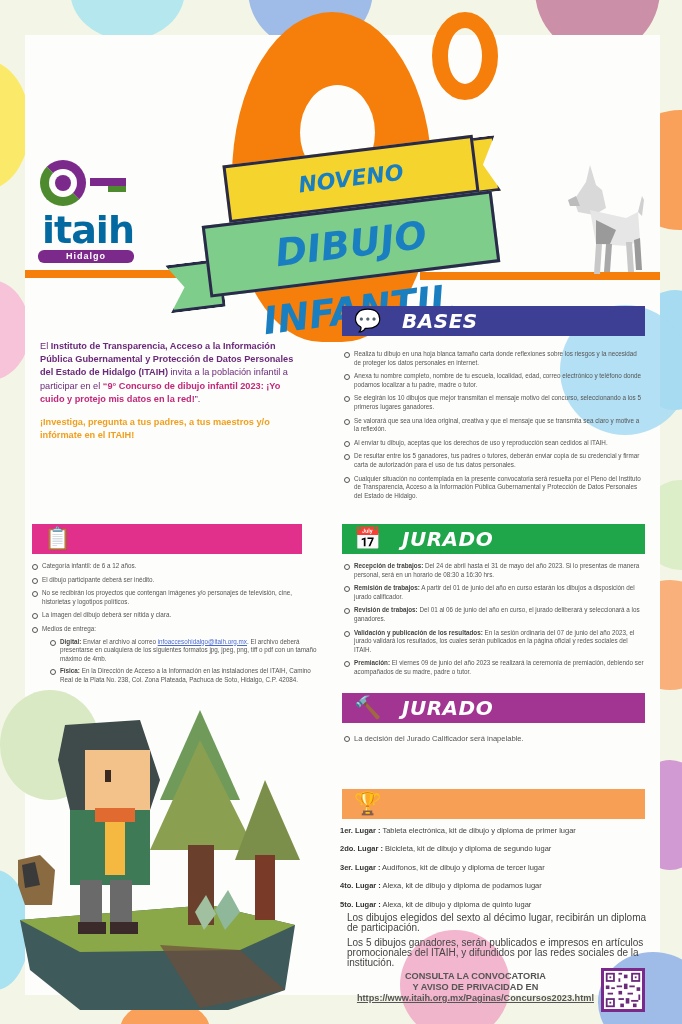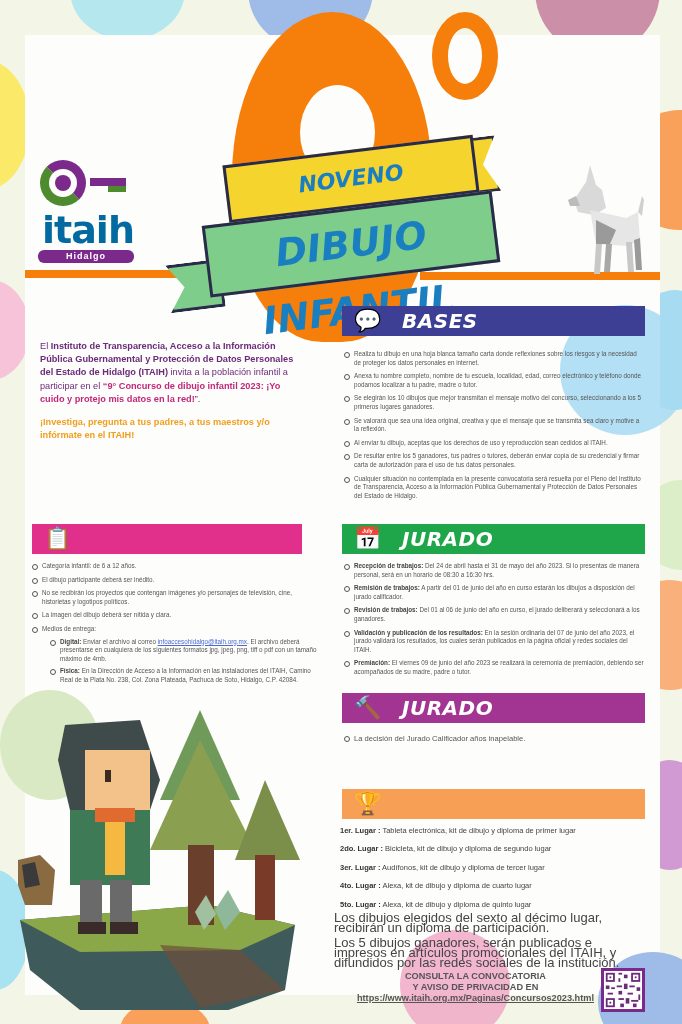--- a/index.html
+++ b/index.html
@@ -98,21 +98,21 @@
   }
   .list b { color: #444; }
   .sublist { list-style: none; margin-top: 4px; margin-left: 8px; }
   .sublist li { margin-bottom: 4px; }
   .link { color: #4a6ad0; text-decoration: underline; }
 
   .list.big { font-size: 7.6px; line-height: 10.4px; }
   .prize-list { position: absolute; left: 340px; top: 826px; width: 300px; font-size: 7.5px; line-height: 10px; color: #444; }
   .prize-list div { margin-bottom: 8.4px; }
   .prize-list b { color: #333; }
-  .notes { position: absolute; left: 334px; top: 913px; width: 300px; font-size: 13px; line-height: 10px; color: #444; }
+  .notes { position: absolute; left: 347px; top: 913px; width: 300px; font-size: 10px; line-height: 10px; color: #444; }
   .notes p { margin-bottom: 5px; }
 
   .footer { position: absolute; right: 88px; top: 971px; text-align: center; font-size: 9.2px; line-height: 11px; color: #555; font-weight: bold; }
   .footer .url { text-decoration: underline; }
   .qr {
     position: absolute; left: 601px; top: 968px; width: 44px; height: 44px;
     border: 3px solid #7b2a8c; background: #fff;
   }
 
   
@@ -222,31 +222,31 @@
   <li><b>Revisión de trabajos:</b><span> Del 01 al 06 de junio del año en curso, el jurado deliberará y seleccionará a los ganadores.</span></li>
   <li><b>Validación y publicación de los resultados:</b><span> En la sesión ordinaria del 07 de junio del año 2023, el jurado validará los resultados, los cuales serán publicados en la página oficial y redes sociales del ITAIH.</span></li>
   <li><b>Premiación:</b><span> El viernes 09 de junio del año 2023 se realizará la ceremonia de premiación, debiendo ser acompañados de su madre, padre o tutor.</span></li>
 </ul>
 
 <div class="sec-head" style="left:342px;top:693px;width:303px;background:#a23592;">
   <span class="ico">🔨</span>
   <span class="ttl">JURADO</span>
 </div>
 <ul class="list big" style="left:344px;top:734px;width:300px;">
-  <li>La decisión del Jurado Calificador años inapelable.</li>
+  <li>La decisión del Jurado Calificador será inapelable.</li>
 </ul>
 
 <div class="sec-head" style="left:342px;top:789px;width:303px;background:#f7a055;">
   <span class="ico">🏆</span>
 </div>
 <div class="prize-list">
   <div><b>1er. Lugar :</b><span> Tableta electrónica, kit de dibujo y diploma de primer lugar</span></div>
   <div><b>2do. Lugar :</b><span> Bicicleta, kit de dibujo y diploma de segundo lugar</span></div>
   <div><b>3er. Lugar :</b><span> Audífonos, kit de dibujo y diploma de tercer lugar</span></div>
-  <div><b>4to. Lugar :</b><span> Alexa, kit de dibujo y diploma de cuarto lugar</span></div>
+  <div><b>4to. Lugar :</b><span> Alexa, kit de dibujo y diploma de podamos lugar</span></div>
   <div><b>5to. Lugar :</b><span> Alexa, kit de dibujo y diploma de quinto lugar</span></div>
 </div>
 <div class="notes">
   <p>Los dibujos elegidos del sexto al décimo lugar, recibirán un diploma de participación.</p>
   <p>Los 5 dibujos ganadores, serán publicados e impresos en artículos promocionales del ITAIH, y difundidos por las redes sociales de la institución.</p>
 </div>
 
 <svg class="scene" viewBox="0 0 300 320">
 
   <polygon points="10,230 200,215 285,235 275,300 190,330 70,320 20,280" fill="#3f5a5a"></polygon>

